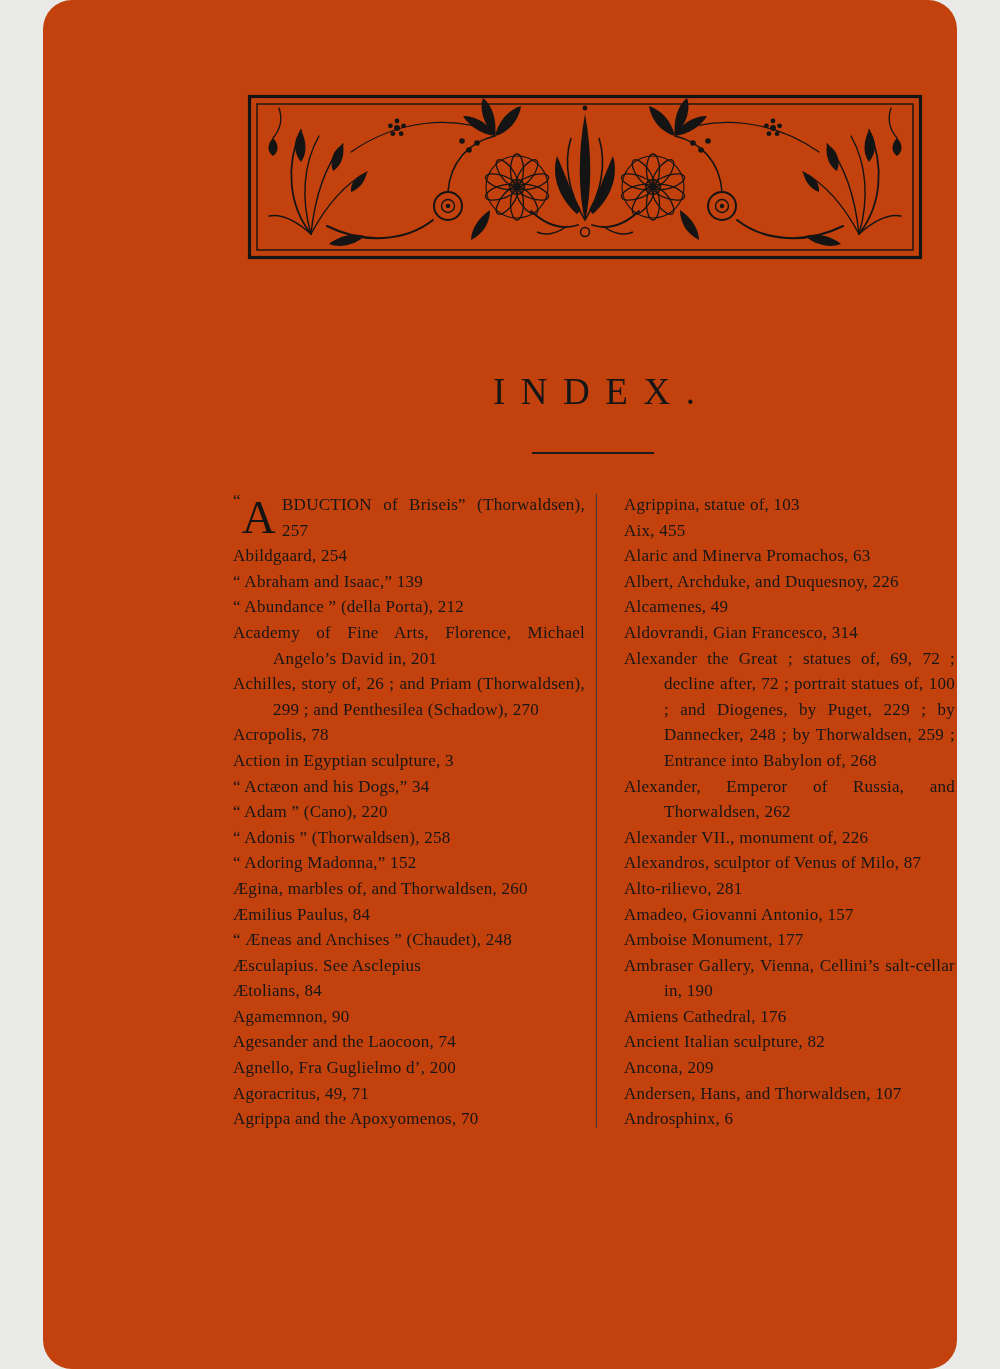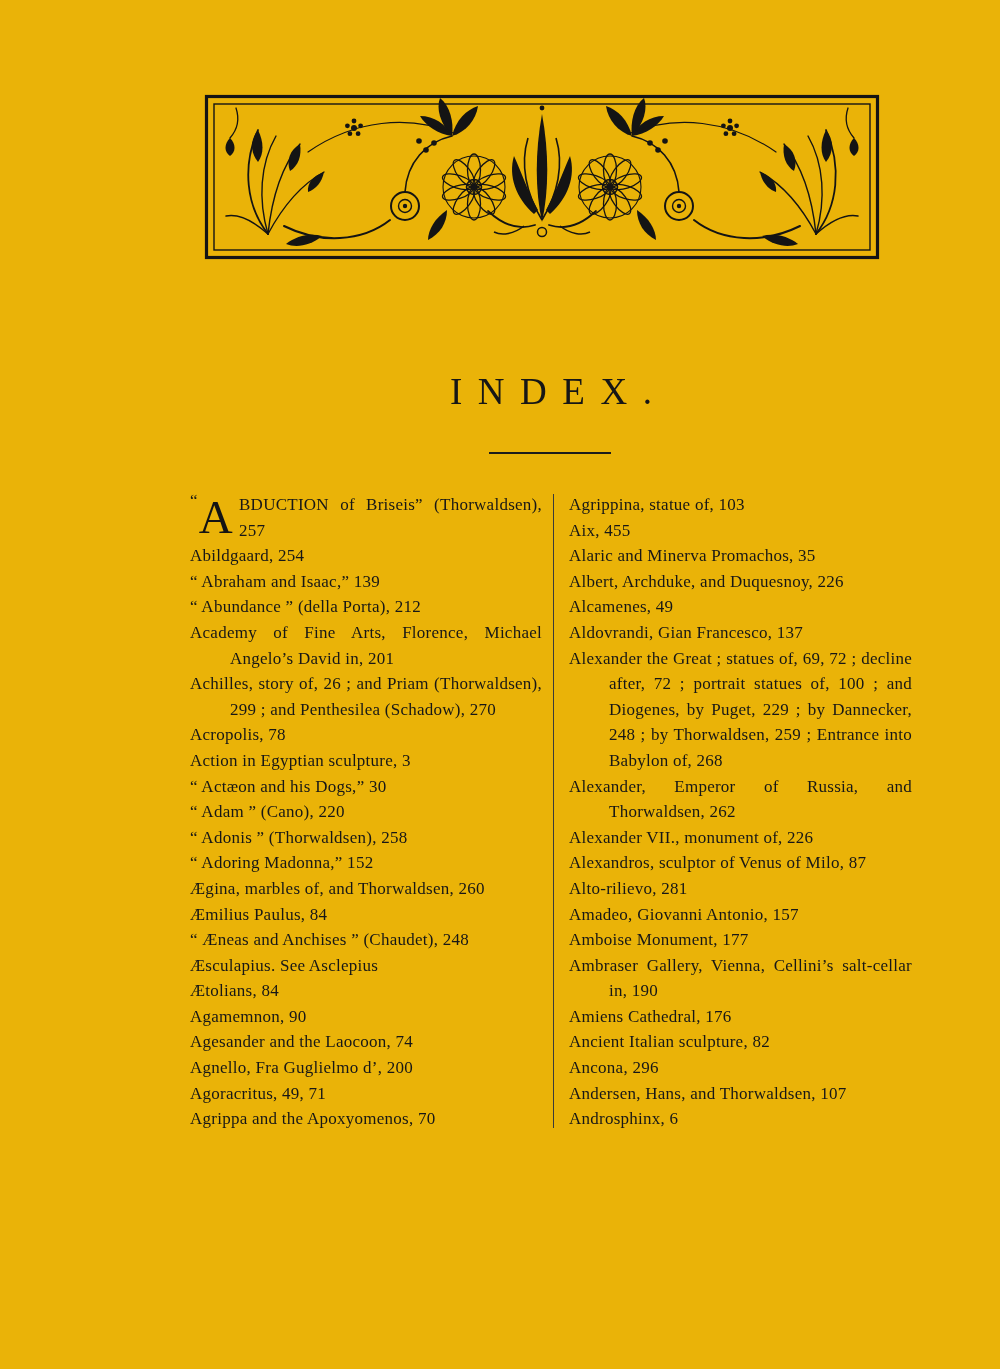--- a/index.html
+++ b/index.html
@@ -1,23 +1,24 @@
 <!DOCTYPE html>
 <html><head>
 <meta charset="utf-8">
 <style>
   html,body{margin:0;padding:0;background:#e9e9e7;}
   .page{
     position:relative;
-    width:1000px;height:1369px;
+    width:914px;height:1369px;
     margin:0 auto;
-    background:#eab308;
+    background:#c2410c;
     font-family:"Liberation Serif","DejaVu Serif",serif;
     color:#191919;
     overflow:hidden;
+    border-radius:29px;
   }
   .ornament{
     position:absolute;left:204px;top:94px;width:676px;height:166px;
   }
   .title{
     position:absolute;top:370px;left:190px;width:722px;
     margin:0;
     text-align:center;
     font-size:37px;font-weight:400;
     letter-spacing:0.42em;text-indent:0.42em;
@@ -29,21 +30,21 @@
   }
   .columns{
     position:absolute;top:492px;left:190px;width:722px;
     display:flex;align-items:stretch;
     font-size:17px;line-height:25.6px;
     letter-spacing:0.015em;
     color:#171717;
   }
   .col-left{width:352px;}
   .vrule{width:1px;background:#3a3a3a;margin:2px 15px 4px 11px;}
-  .col-right{flex:1;}
+  .col-right{flex:1;margin-left:12px;}
   .entry{
     padding-left:40px;text-indent:-40px;
     text-align:justify;
   }
   .entry.first{padding-left:0;text-indent:0;}
   .lead-quote{
     float:left;font-size:17px;line-height:18px;
     margin:0 1px 0 0;
   }
   .dropcap{
@@ -137,53 +138,53 @@
     <div class="col-left">
       <div class="entry first"><span class="lead-quote">“</span><span class="dropcap">A</span><span>BDUCTION of Briseis” (Thorwaldsen), 257</span></div>
       <div>
           <div class="entry">Abildgaard, 254</div>
           <div class="entry">“ Abraham and Isaac,” 139</div>
           <div class="entry">“ Abundance ” (della Porta), 212</div>
           <div class="entry">Academy of Fine Arts, Florence, Michael Angelo’s David in, 201</div>
           <div class="entry">Achilles, story of, 26 ; and Priam (Thorwaldsen), 299 ; and Penthesilea (Schadow), 270</div>
           <div class="entry">Acropolis, 78</div>
           <div class="entry">Action in Egyptian sculpture, 3</div>
-          <div class="entry">“ Actæon and his Dogs,” 30</div>
+          <div class="entry">“ Actæon and his Dogs,” 34</div>
           <div class="entry">“ Adam ” (Cano), 220</div>
           <div class="entry">“ Adonis ” (Thorwaldsen), 258</div>
           <div class="entry">“ Adoring Madonna,” 152</div>
           <div class="entry">Ægina, marbles of, and Thorwaldsen, 260</div>
           <div class="entry">Æmilius Paulus, 84</div>
           <div class="entry">“ Æneas and Anchises ” (Chaudet), 248</div>
           <div class="entry">Æsculapius. See Asclepius</div>
           <div class="entry">Ætolians, 84</div>
           <div class="entry">Agamemnon, 90</div>
           <div class="entry">Agesander and the Laocoon, 74</div>
           <div class="entry">Agnello, Fra Guglielmo d’, 200</div>
           <div class="entry">Agoracritus, 49, 71</div>
           <div class="entry">Agrippa and the Apoxyomenos, 70</div>
         </div>
     </div>
     <div class="vrule"></div>
     <div class="col-right">
         <div class="entry">Agrippina, statue of, 103</div>
         <div class="entry">Aix, 455</div>
-        <div class="entry">Alaric and Minerva Promachos, 35</div>
+        <div class="entry">Alaric and Minerva Promachos, 63</div>
         <div class="entry">Albert, Archduke, and Duquesnoy, 226</div>
         <div class="entry">Alcamenes, 49</div>
-        <div class="entry">Aldovrandi, Gian Francesco, 137</div>
+        <div class="entry">Aldovrandi, Gian Francesco, 314</div>
         <div class="entry">Alexander the Great ; statues of, 69, 72 ; decline after, 72 ; portrait statues of, 100 ; and Diogenes, by Puget, 229 ; by Dannecker, 248 ; by Thorwaldsen, 259 ; Entrance into Babylon of, 268</div>
         <div class="entry">Alexander, Emperor of Russia, and Thorwaldsen, 262</div>
         <div class="entry">Alexander VII., monument of, 226</div>
         <div class="entry">Alexandros, sculptor of Venus of Milo, 87</div>
         <div class="entry">Alto-rilievo, 281</div>
         <div class="entry">Amadeo, Giovanni Antonio, 157</div>
         <div class="entry">Amboise Monument, 177</div>
         <div class="entry">Ambraser Gallery, Vienna, Cellini’s salt-cellar in, 190</div>
         <div class="entry">Amiens Cathedral, 176</div>
         <div class="entry">Ancient Italian sculpture, 82</div>
-        <div class="entry">Ancona, 296</div>
+        <div class="entry">Ancona, 209</div>
         <div class="entry">Andersen, Hans, and Thorwaldsen, 107</div>
         <div class="entry">Androsphinx, 6</div>
       </div>
   </div>
 
 </div>
 
 </body></html>

